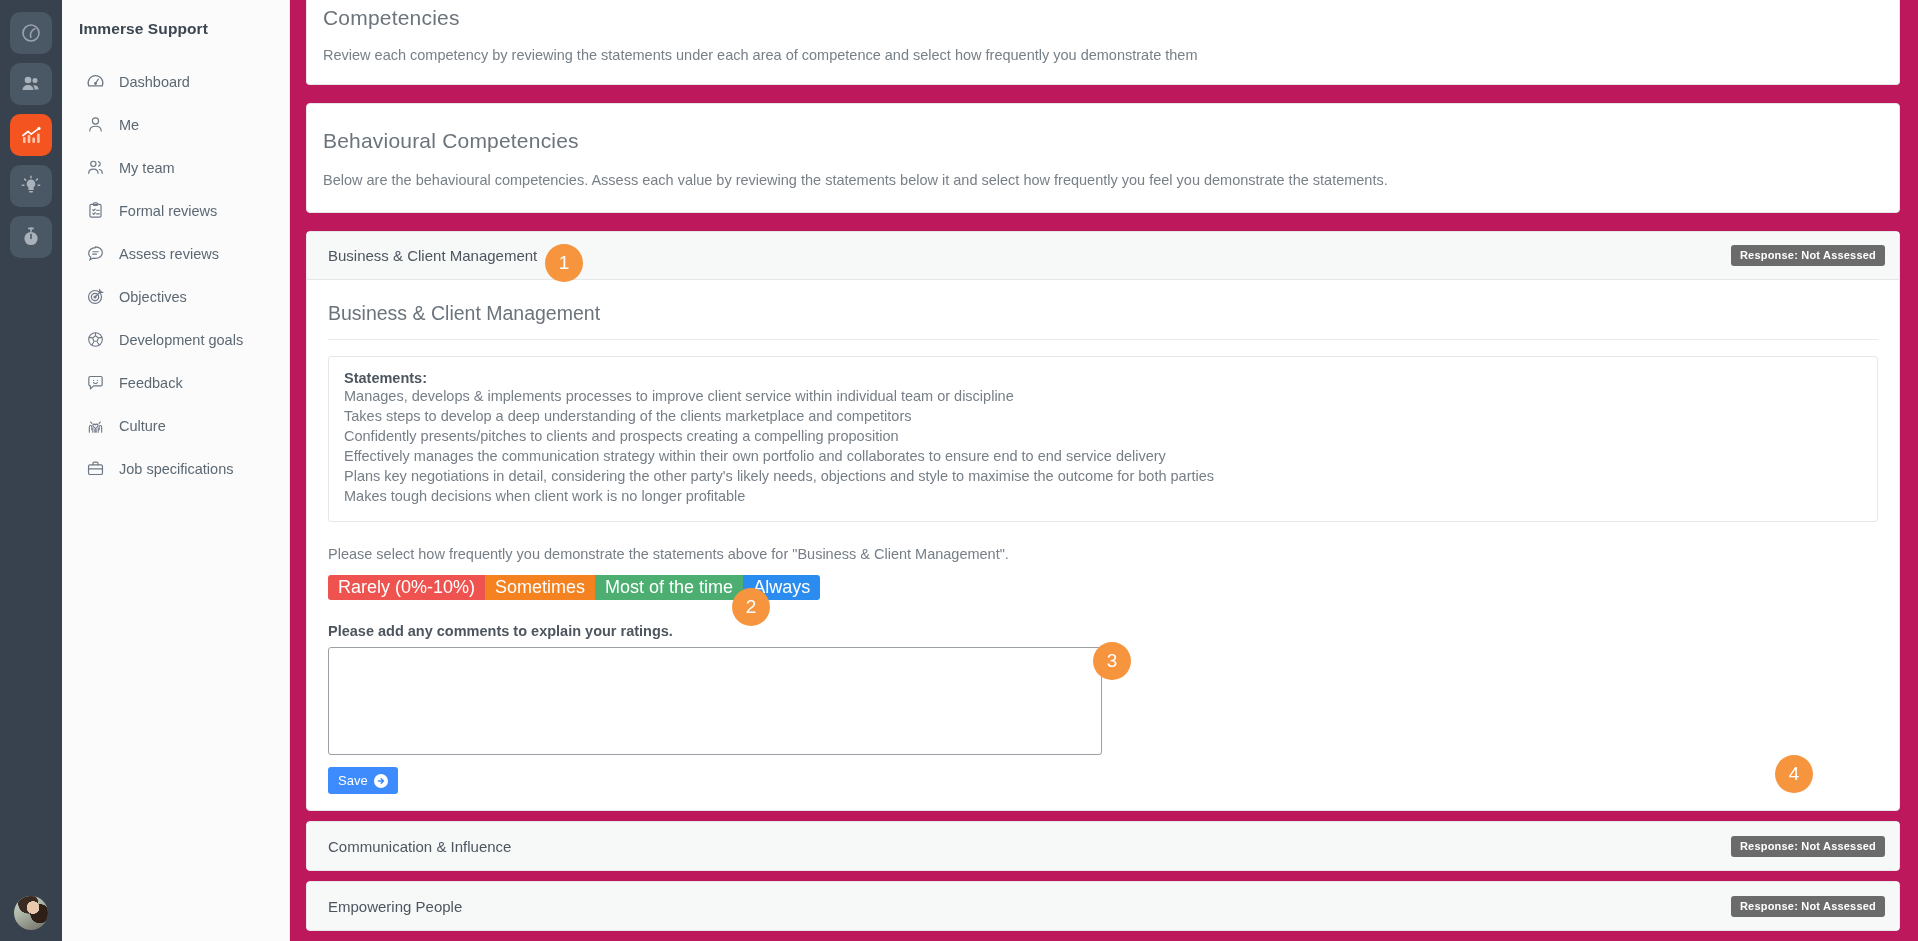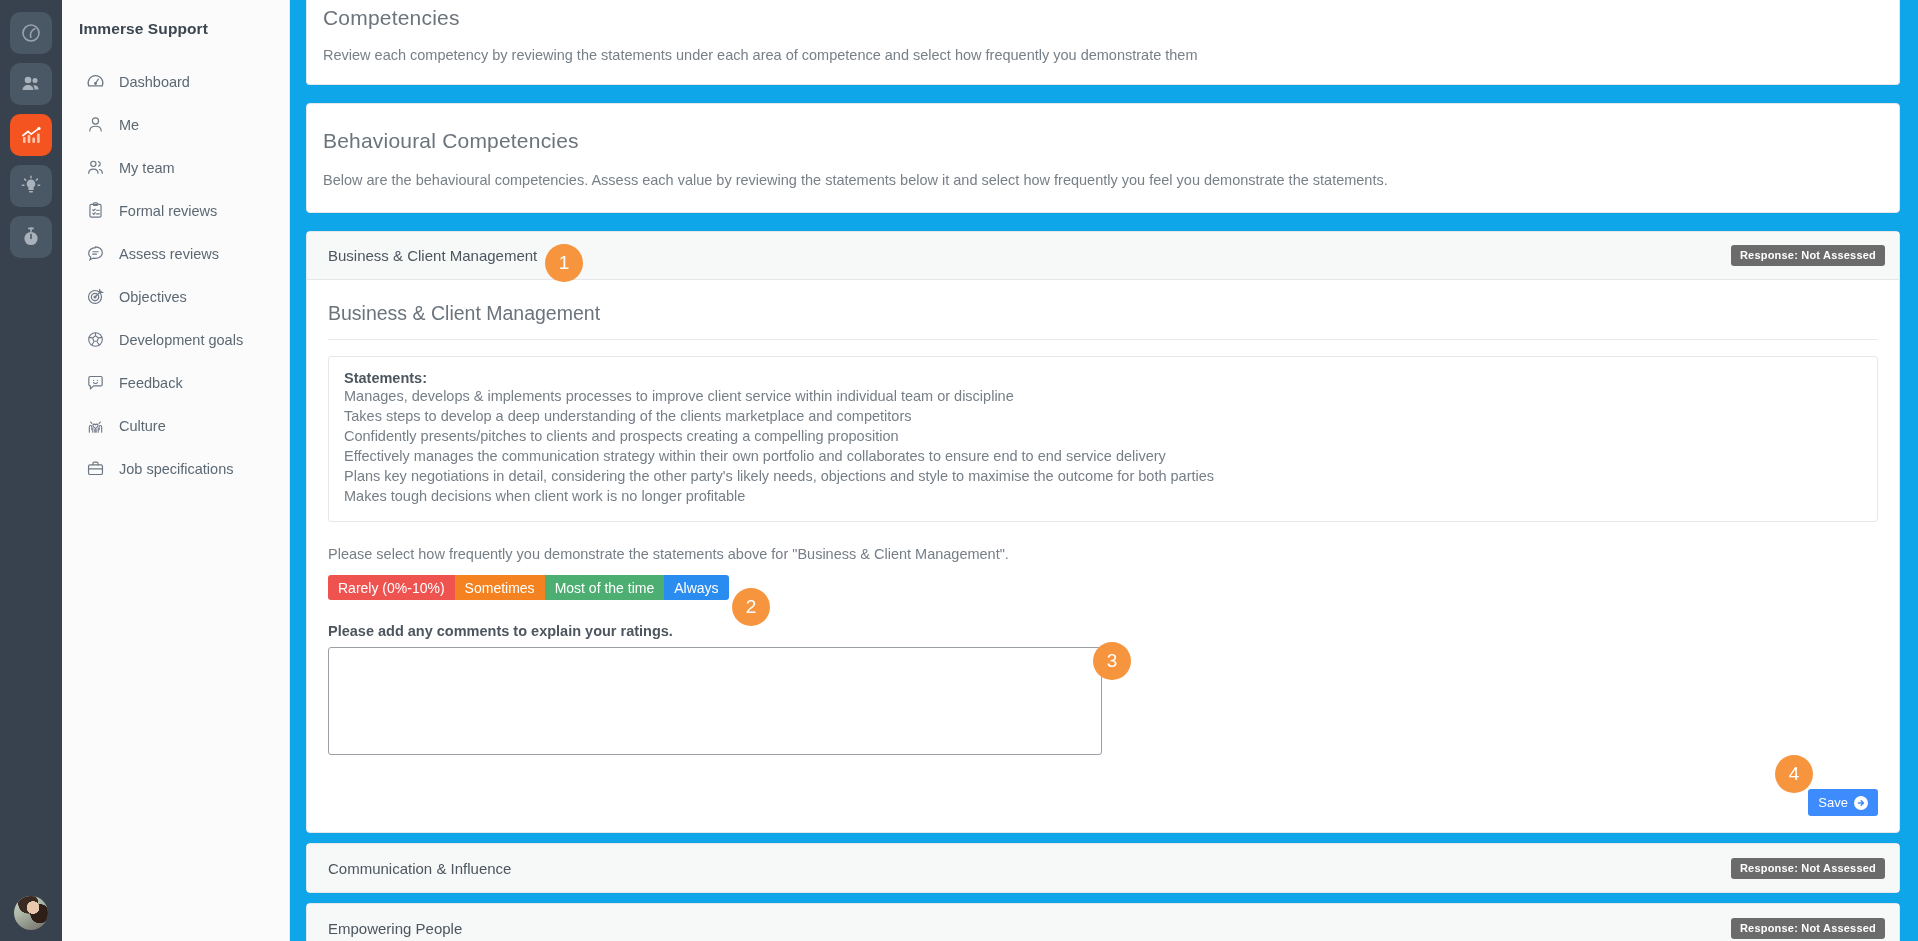--- a/index.html
+++ b/index.html
@@ -69,21 +69,21 @@
   .nav-item .nav-ico {
     width: 22px; height: 22px; flex: 0 0 22px;
     margin-right: 13px;
     display: flex; align-items: center; justify-content: center;
     color: #6c7884;
   }
 
   
   .content {
     flex: 1 1 auto;
-    background: #0ea5e9;
+    background: #be185d;
     overflow: hidden;
     position: relative;
     padding: 0 18px 0 16px;
   }
   .card {
     background: #fff;
     border: 1px solid #e4e6e8;
     border-radius: 4px;
     margin-bottom: 18px;
   }
@@ -135,39 +135,39 @@
   }
   .stmt-head { font-size: 14.5px; font-weight: 700; color: #4d565f; }
   .stmt-line { font-size: 14.5px; color: #75 7d85; }
   .stmt-line { color: #767e86; line-height: 20px; }
 
   .rate-prompt { font-size: 14.5px; color: #767e86; margin: 0 0 13px 0; }
   .rate-row { display: flex; align-items: center; position: relative; }
   .rate-btn {
     height: 25px; display: flex; align-items: center;
     padding: 0 10px;
-    font-size: 14px; color: #ffffff;
+    font-size: 18px; color: #ffffff;
     cursor: pointer; border: none;
     font-family: inherit;
   }
   .rate-btn:first-child { border-radius: 3px 0 0 3px; }
   .rate-btn:last-of-type { border-radius: 0 3px 3px 0; }
 
   .comments-label { font-size: 14.5px; font-weight: 700; color: #4d565f; margin: 0 0 8px 0; }
   .comments-wrap { position: relative; }
   textarea.comments {
     width: 774px; height: 108px;
     border: 1px solid #9aa0a6; border-radius: 3px;
     resize: none; outline: none;
     font-family: inherit; font-size: 14px; color: #333;
     padding: 7px 8px;
     background: #fff;
   }
 
-  .save-row { display: flex; justify-content: flex-end; align-items: center; margin-top: 30px; position: relative; }
+  .save-row { display: flex; justify-content: flex-start; align-items: center; margin-top: 8px; position: relative; }
   .btn-save {
     background: #3d8bfd; color: #fff; border: none; border-radius: 3px;
     height: 27px; padding: 0 10px;
     font-size: 13px; font-family: inherit;
     display: flex; align-items: center; gap: 6px; cursor: pointer;
   }
   .btn-save .arrow-circle {
     width: 14px; height: 14px; border-radius: 50%;
     background: #ffffff;
     display: flex; align-items: center; justify-content: center;

